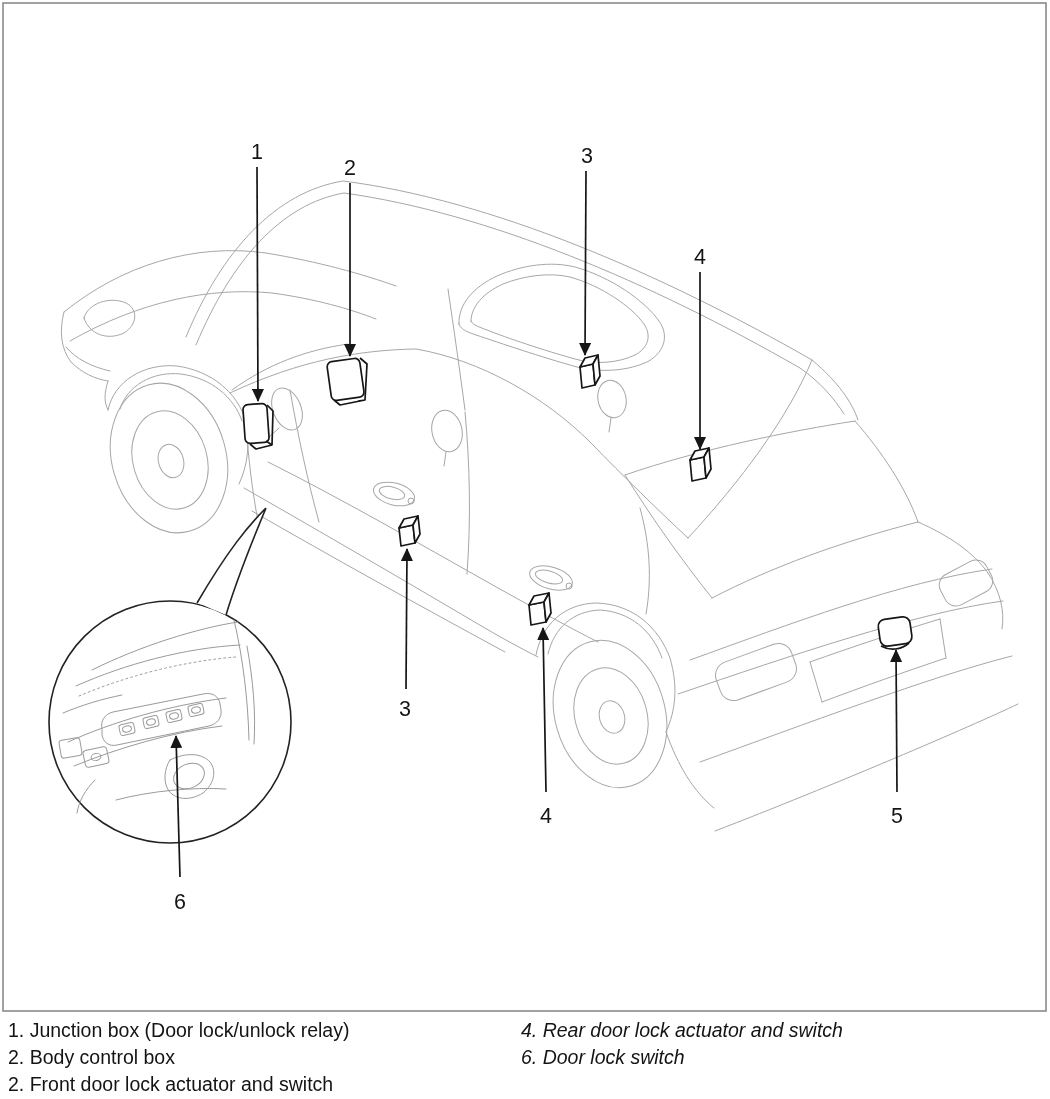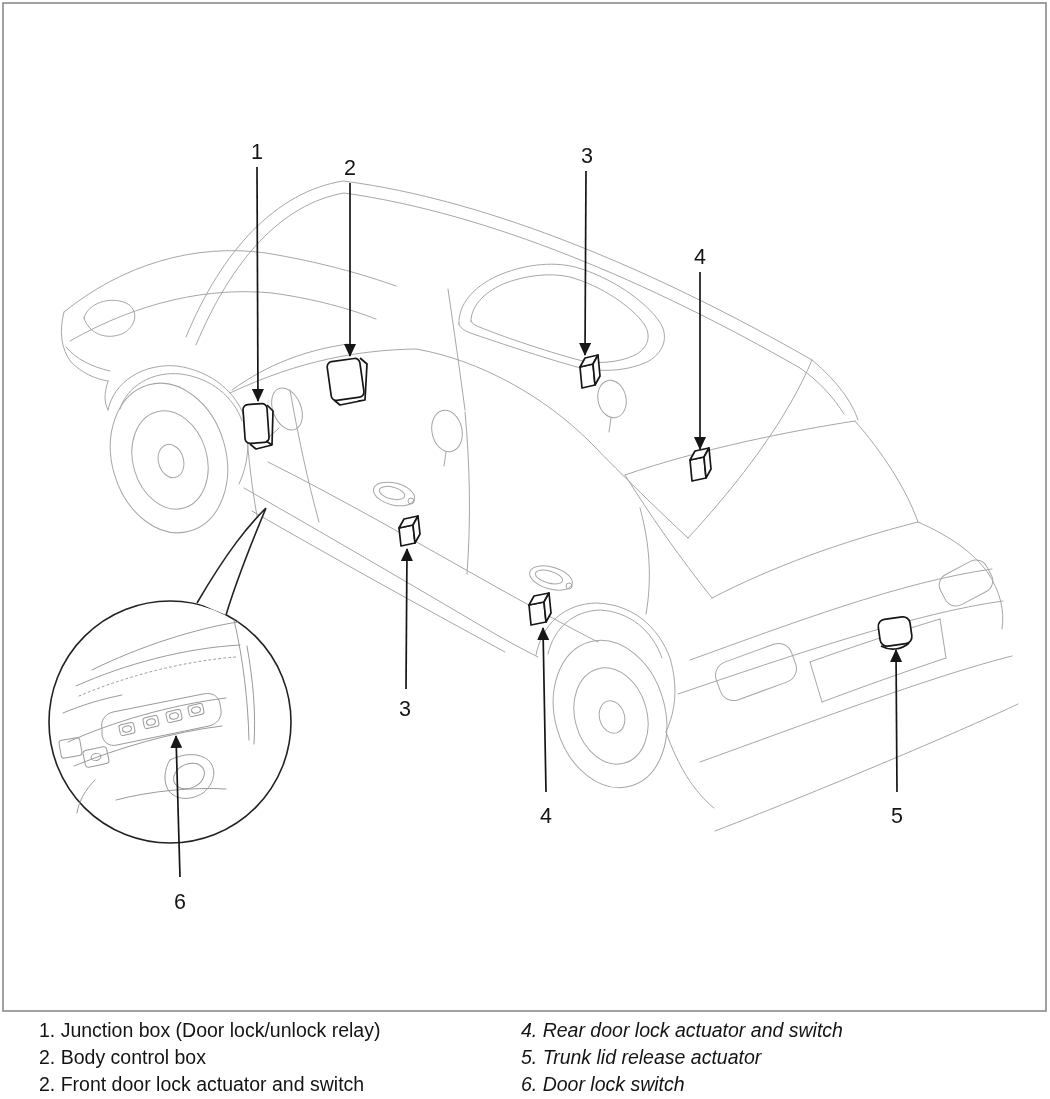--- a/index.html
+++ b/index.html
@@ -9,21 +9,21 @@
   }
   .diagram-svg{position:absolute;left:0;top:0;}
   .car{stroke:#a7a7a7;stroke-width:1;fill:none;stroke-linecap:round;stroke-linejoin:round;}
   .sketch{stroke:#9a9a9a;stroke-width:1;fill:none;stroke-linecap:round;}
   .anno{stroke:#161616;stroke-width:1.7;fill:none;stroke-linejoin:round;}
   .annofill{fill:#ffffff;stroke:#161616;stroke-width:1.7;stroke-linejoin:round;}
   .callout-text{font-family:"Liberation Sans",sans-serif;font-size:21.5px;fill:#141414;}
   .legend{position:absolute;top:1017px;left:0;width:1050px;color:#141414;
     font-size:19.5px;line-height:27px;}
   .legend-col{position:absolute;top:0;white-space:nowrap;}
-  .legend-col.c1{left:8px;margin-left:31px;}
+  .legend-col.c1{left:8px;}
   .legend-col.c2{left:521px;font-style:italic;}
 </style>
 </head>
 <body>
 
 <div class="page">
 
   <svg class="diagram-svg" width="1050" height="1099" viewBox="0 0 1050 1099">
     <defs>
       <marker id="ah" markerUnits="userSpaceOnUse" markerWidth="16" markerHeight="12" refX="12" refY="6" orient="auto">
@@ -216,18 +216,17 @@
   </svg>
 
   <div class="legend">
     <div class="legend-col c1">
       <div>1. Junction box (Door lock/unlock relay)</div>
       <div>2. Body control box</div>
       <div>2. Front door lock actuator and switch</div>
     </div>
     <div class="legend-col c2">
       <div>4. Rear door lock actuator and switch</div>
-      <div>5. Trunk lid release actuator</div>
       <div>6. Door lock switch</div>
     </div>
   </div>
 
 </div>
 
 </body></html>

